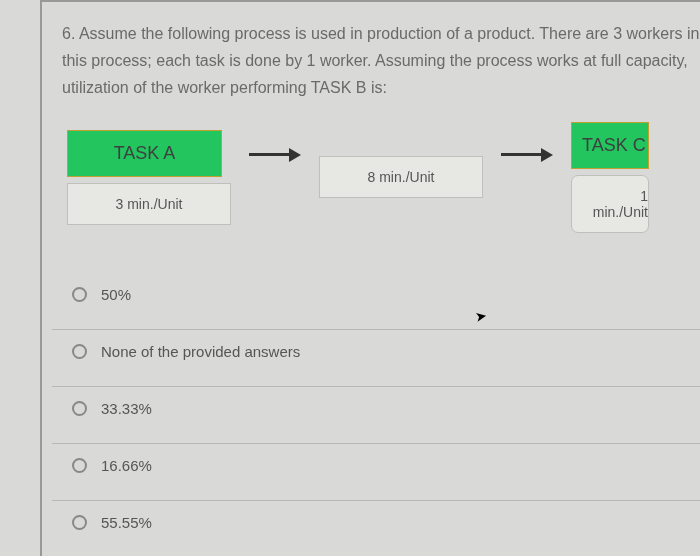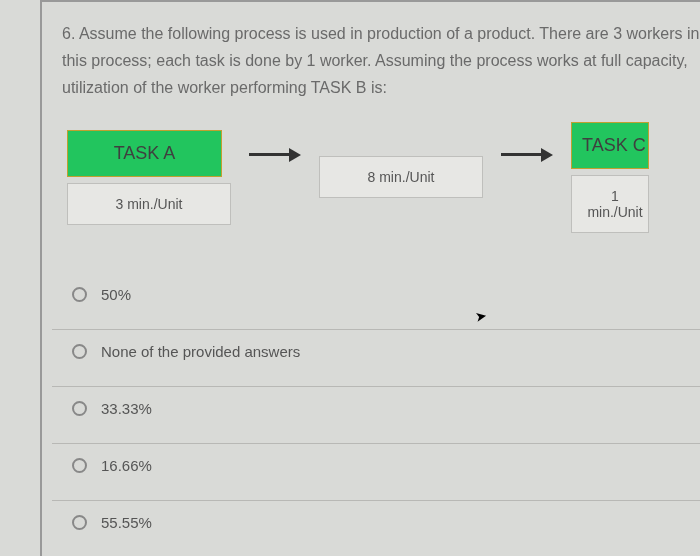--- a/index.html
+++ b/index.html
@@ -60,22 +60,23 @@
       background: #e7e7e4;
       padding: 12px 0;
       text-align: center;
       font-size: 14px;
       color: #555;
       width: 164px;
       border: 1px solid #bfbfbc;
     }
     .task-rate.partial {
       width: 78px;
-      text-align: center;
+      text-align: right;
       padding-left: 10px;
+      border-radius: 7px;
     }
     .arrow {
       display: flex;
       align-items: center;
       margin-top: -45px;
     }
     .arrow-line {
       width: 40px;
       height: 3px;
       background: #333;

